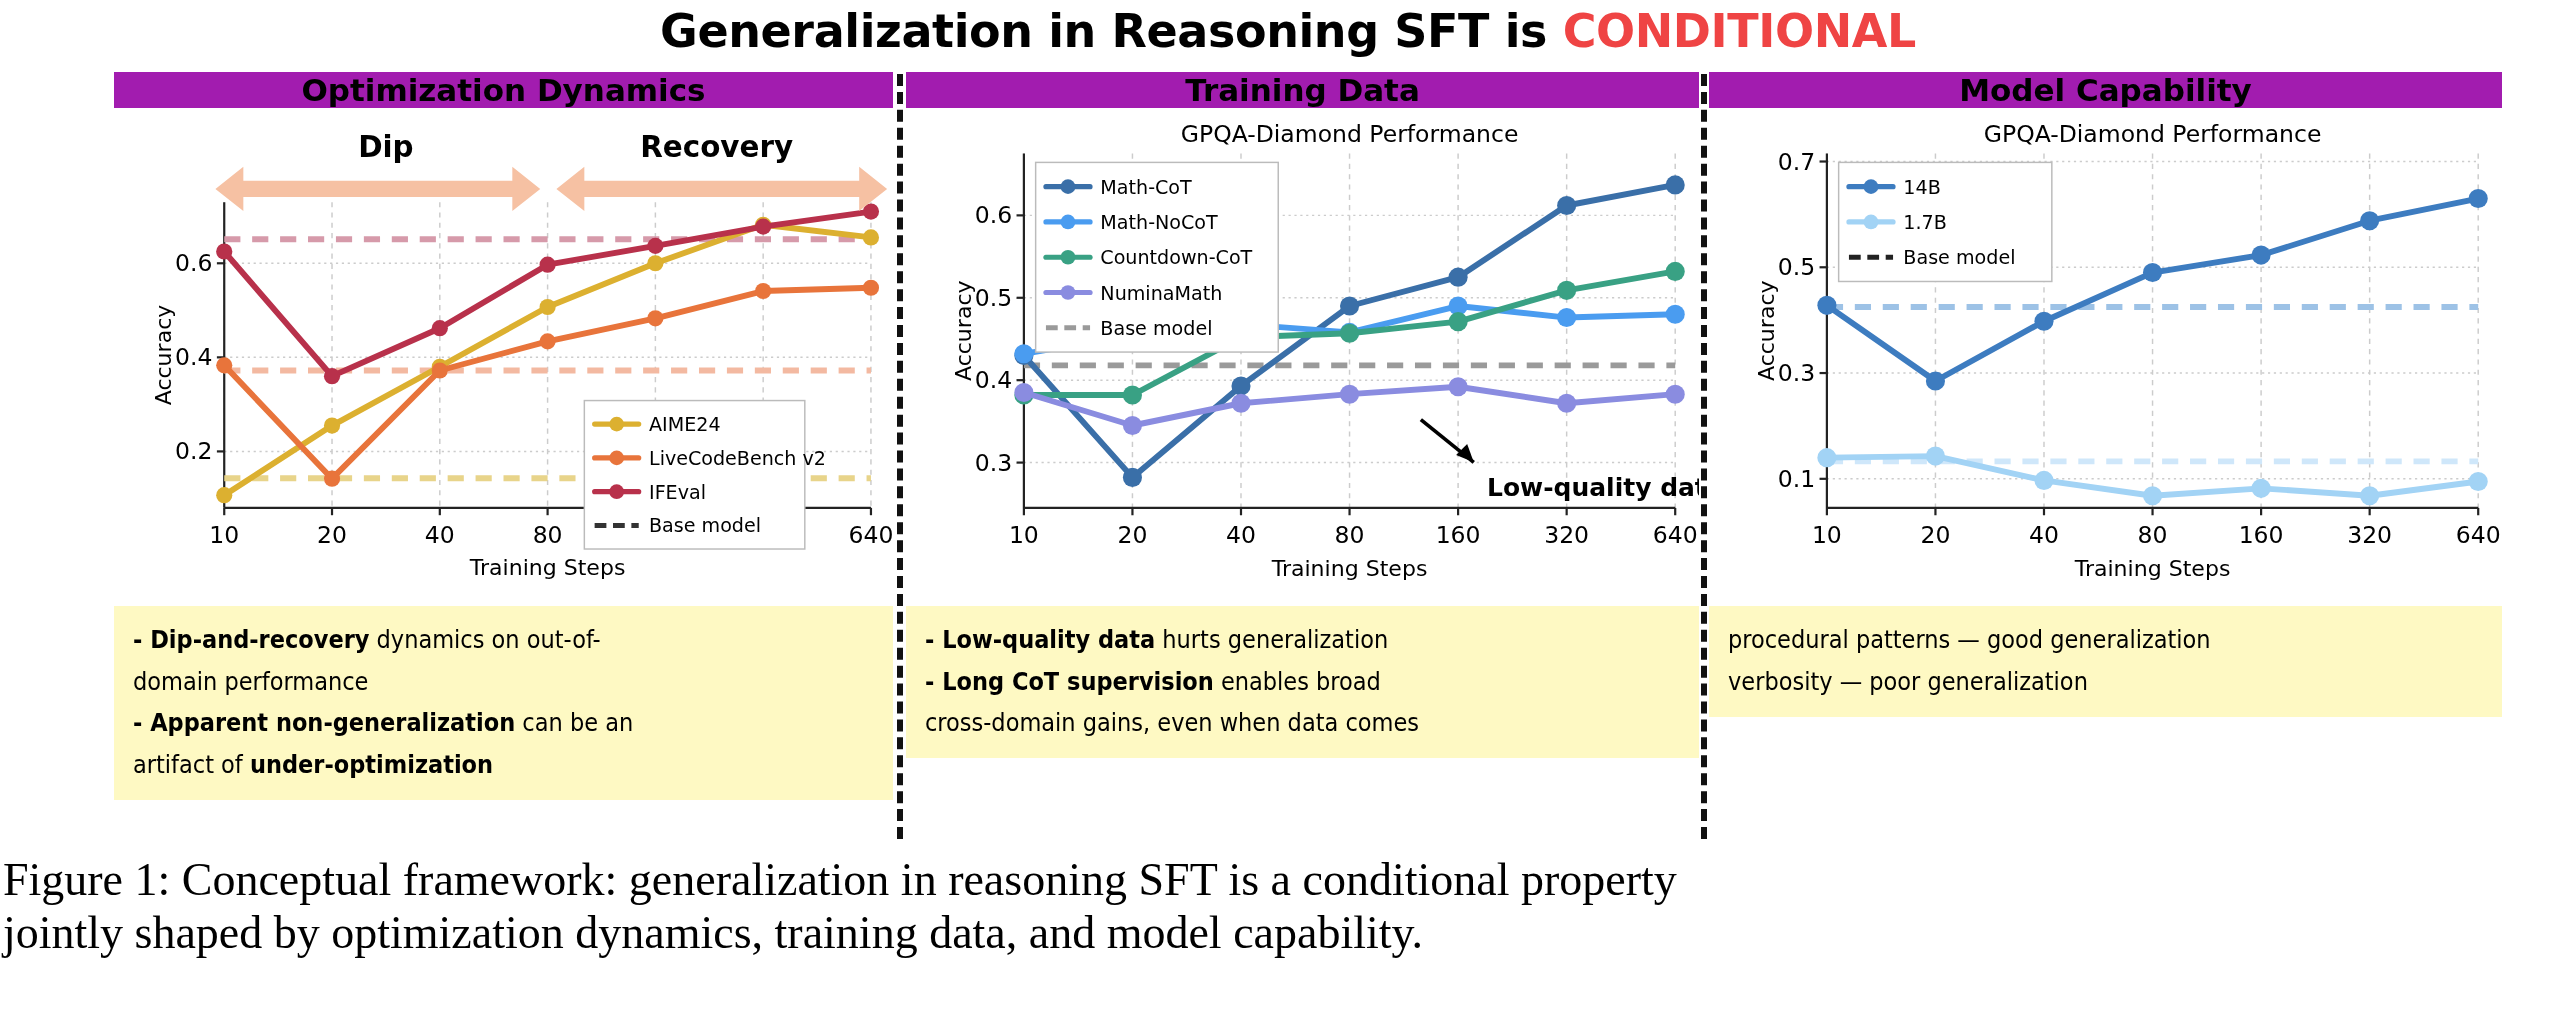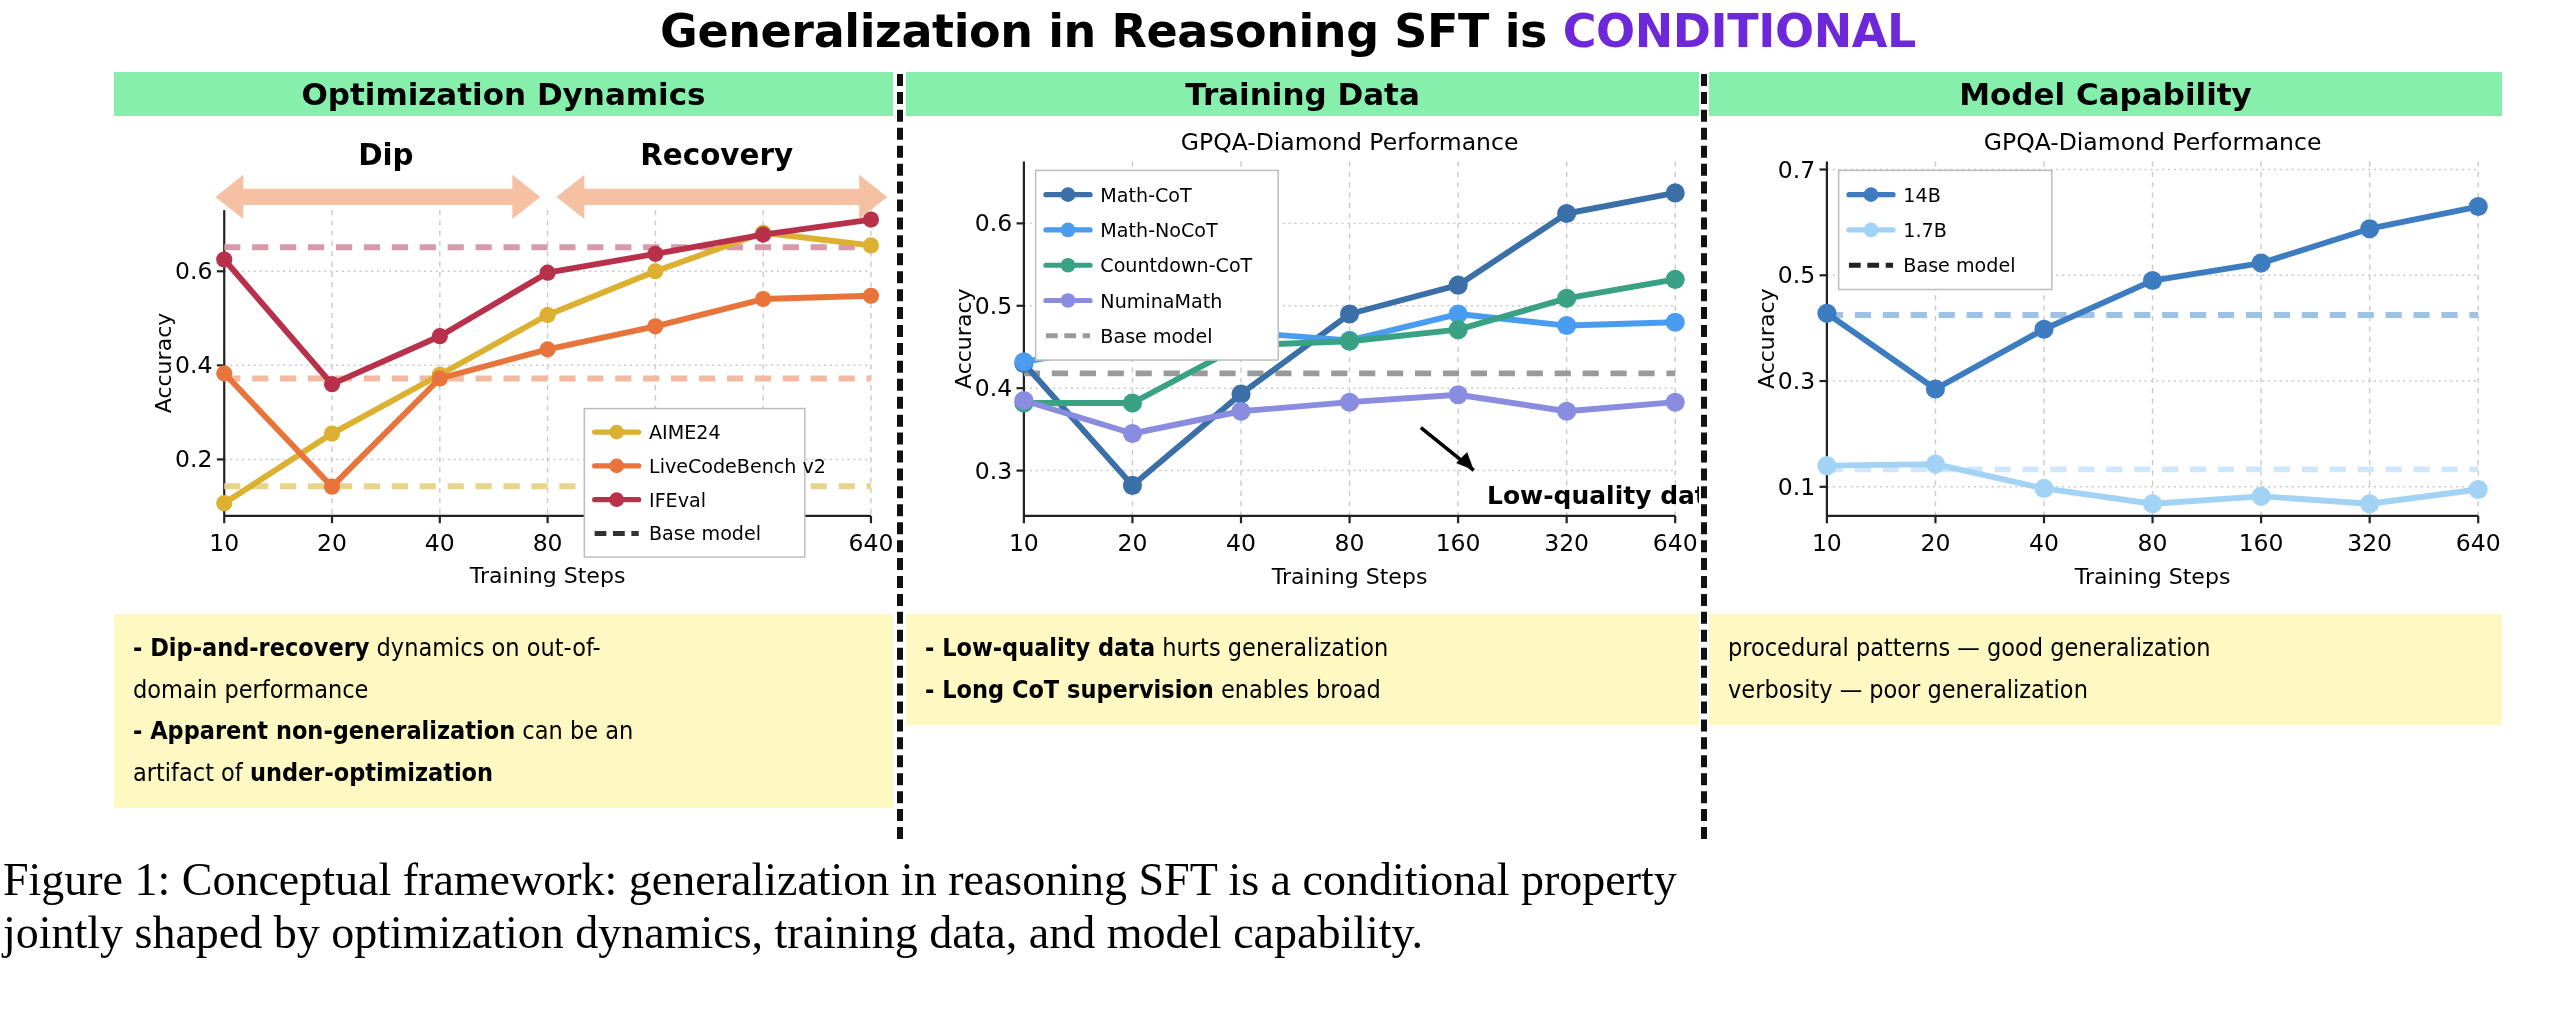--- a/index.html
+++ b/index.html
@@ -3,29 +3,29 @@
 <meta charset="utf-8">
 <style>
   html,body{margin:0;padding:0;background:#fff;}
   body{width:2576px;height:1031px;font-family:"Liberation Sans",sans-serif;color:#000;position:relative;overflow:hidden;}
 
   #title{
     position:absolute;left:0;top:4.4px;width:2576px;text-align:center;
     font-size:46px;font-weight:bold;letter-spacing:-0.4px;
     font-family:"DejaVu Sans",sans-serif;
   }
-  #title .red{color:#6d28d9;}
+  #title .red{color:#ef4444;}
 
   .panel{position:absolute;top:72px;}
   #panel1{left:114px;width:779px;}
   #panel2{left:906px;width:793px;}
   #panel3{left:1709px;width:793px;}
 
   .panel-header{
-    background:#86efac;height:44px;display:flex;align-items:center;justify-content:center;
+    background:#a21caf;height:36px;display:flex;align-items:center;justify-content:center;
     font-size:31px;font-weight:bold;font-family:"DejaVu Sans",sans-serif;
   }
 
   .divider{
     position:absolute;top:74px;width:0;height:765px;
     border-left:6.6px dashed #111;
   }
   #div1{left:897px;}
   #div2{left:1701px;}
 
@@ -253,20 +253,21 @@
           <text x="264" y="308.72" class="leg" font-size="27">Base model</text>
         </g>
         <line x1="700" y1="424" x2="772" y2="482" stroke="#000" stroke-width="5"></line>
         <path d="M772 482 L748 472 L763 457 Z" fill="#000"></path>
         <text x="790" y="528" text-anchor="start" class="anno">Low-quality data</text>
       </svg>
   </div>
   <div class="notebox">
     <p><b>- Low-quality data</b><span> hurts generalization</span></p>
     <p><b>- Long CoT supervision</b><span> enables broad</span></p>
+    <p><span>cross-domain gains, even when data comes</span></p>
   </div>
 </div>
 
 <div class="panel" id="panel3">
   <div class="panel-header">Model Capability</div>
   <div class="chartwrap">
     <svg id="svg3" width="793" height="494" viewBox="0 0 1078 672" xmlns="http://www.w3.org/2000/svg">
         <text x="603" y="46" text-anchor="middle" class="ctitle">GPQA-Diamond Performance</text>
         <line x1="160" y1="62" x2="160" y2="544" stroke="#cccccc" stroke-width="2" stroke-dasharray="7 7"></line>
         <line x1="307.66666666666663" y1="62" x2="307.66666666666663" y2="544" stroke="#cccccc" stroke-width="2" stroke-dasharray="7 7"></line>

